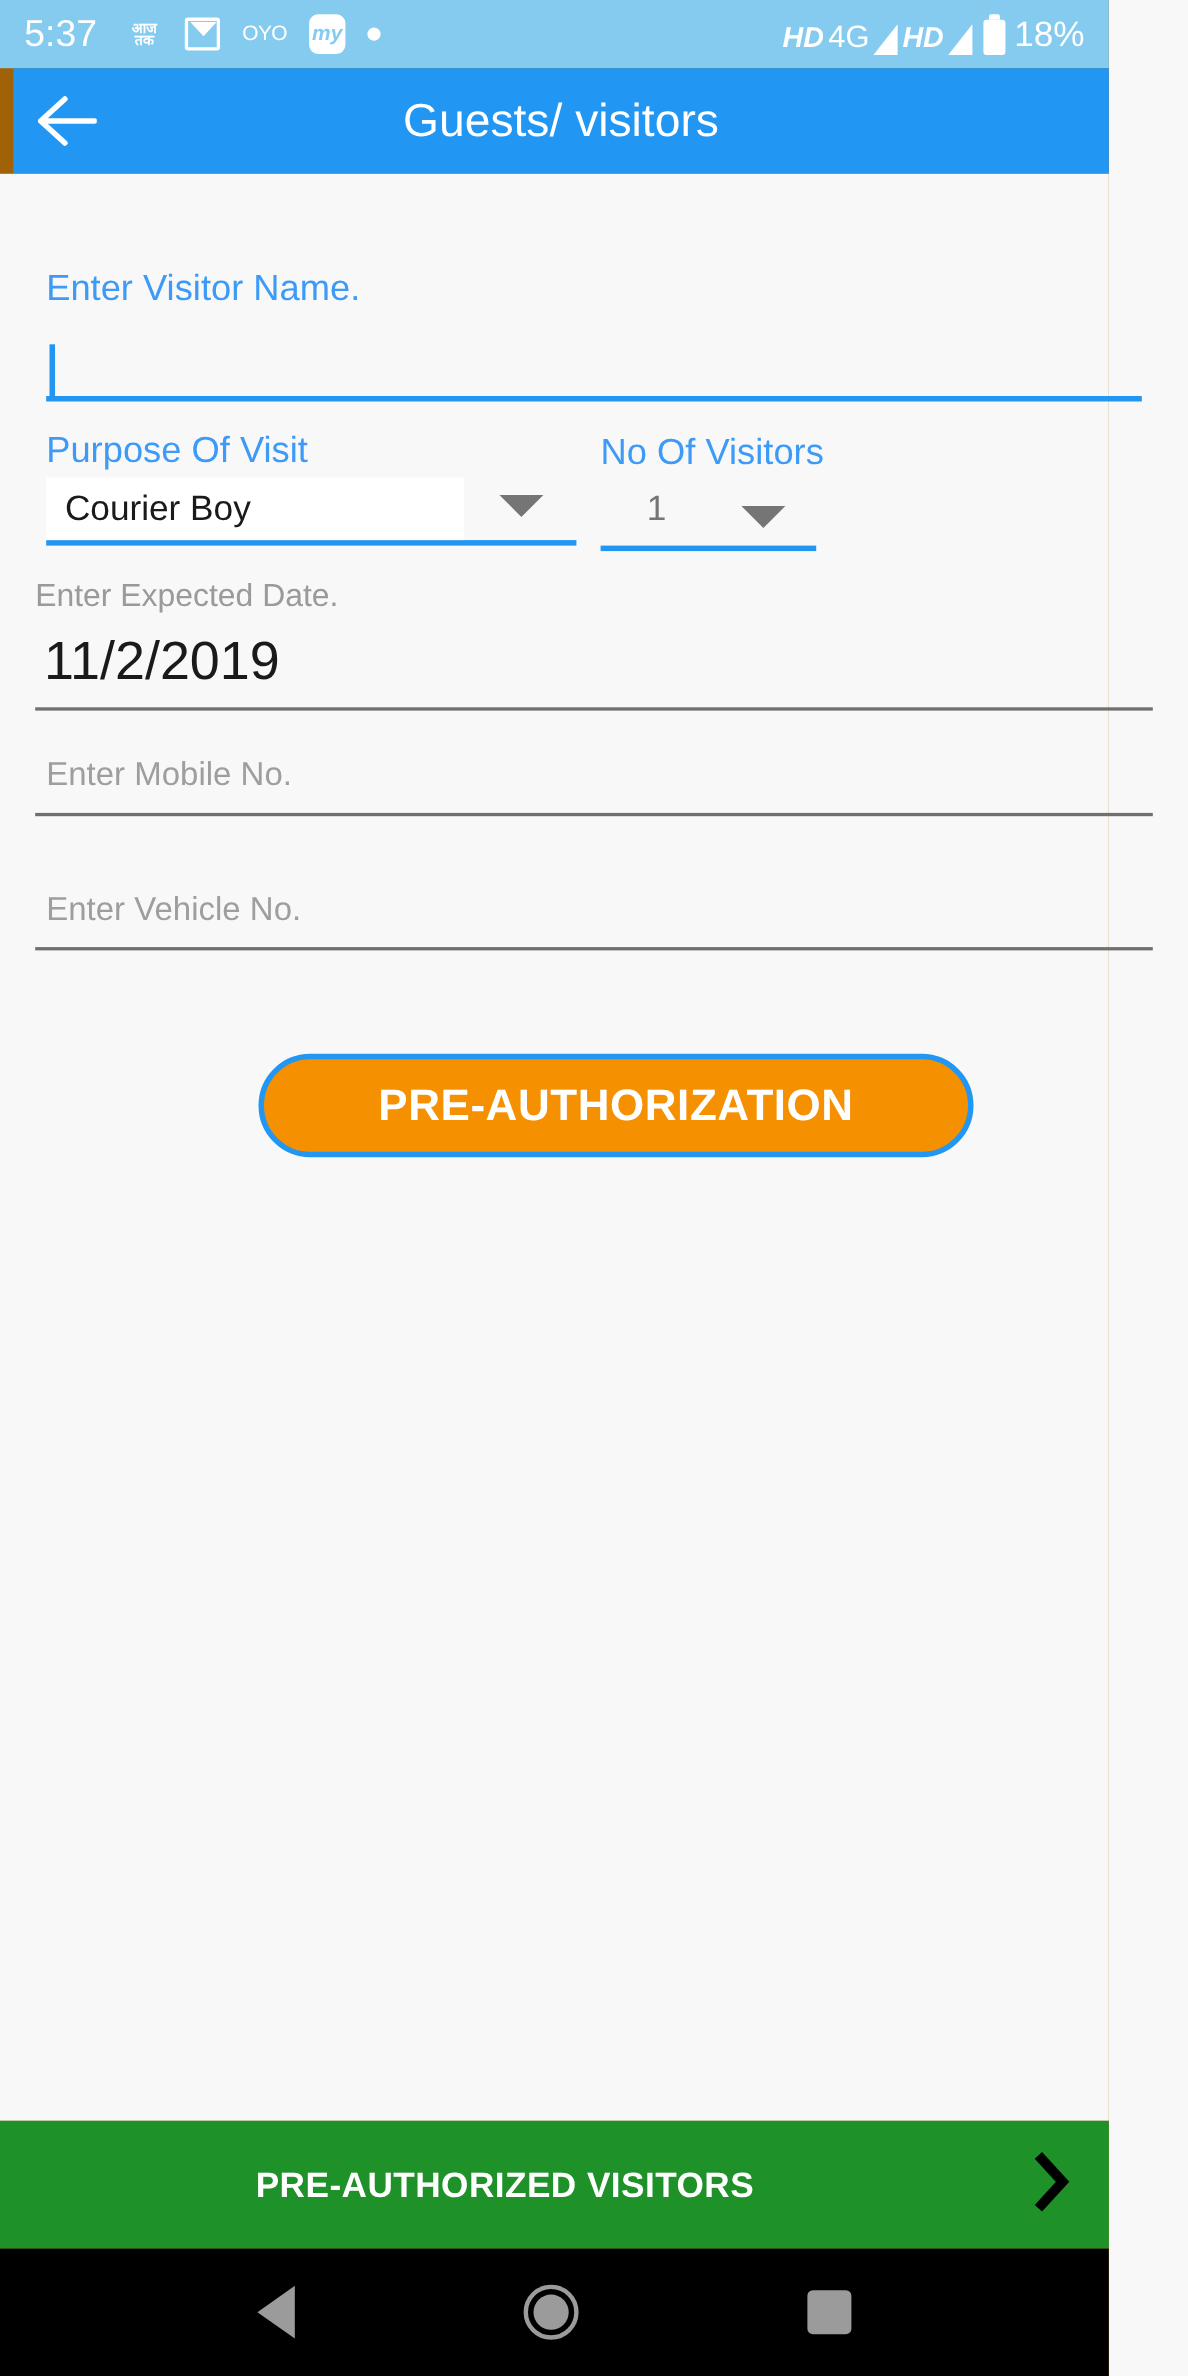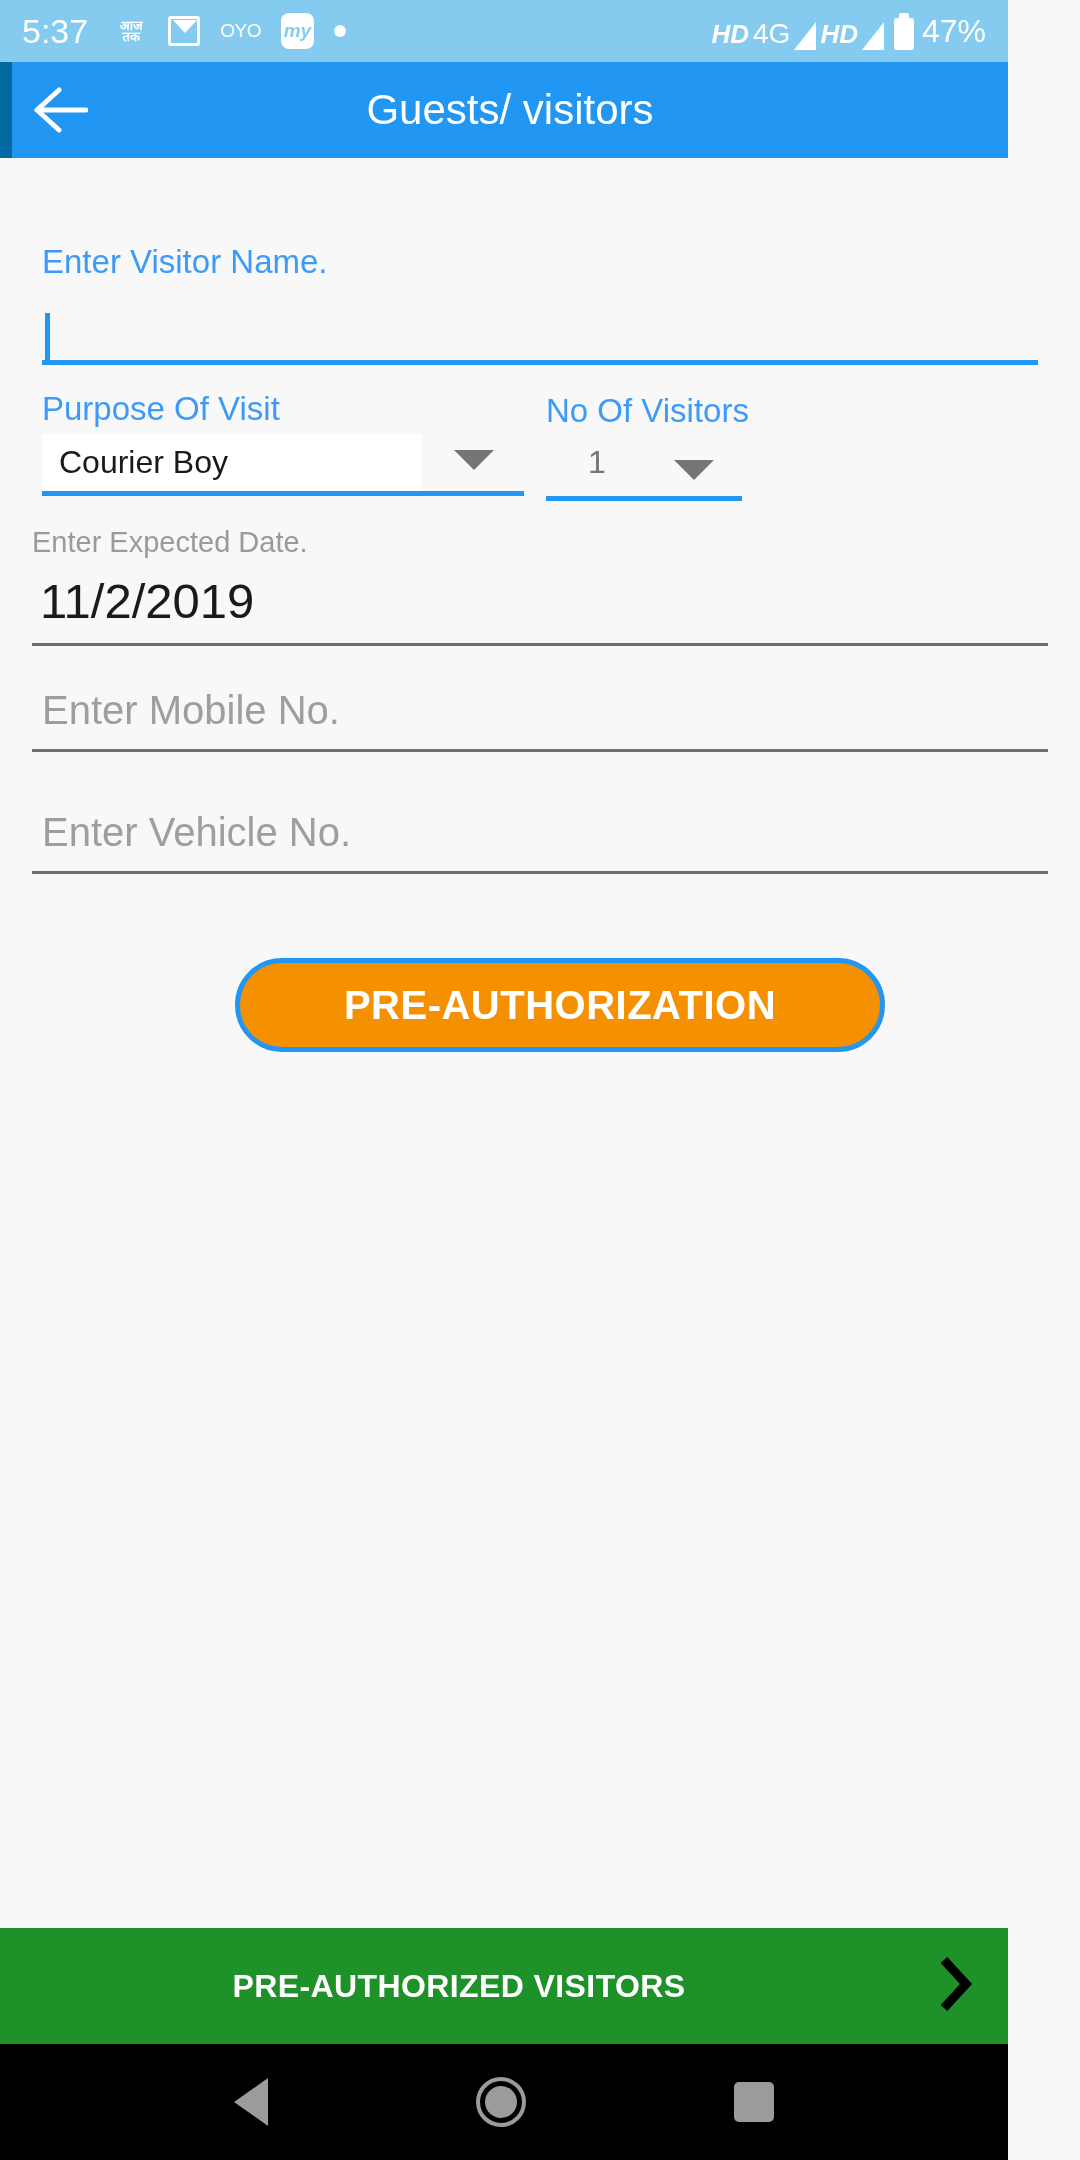--- a/index.html
+++ b/index.html
@@ -6,21 +6,21 @@
   html, body {
     width: 1080px; height: 2160px;
     font-family: "Liberation Sans", sans-serif;
     background: #F8F8F8;
     overflow: hidden;
   }
   #screen {
     position: relative;
     width: 1008px; height: 2160px;
     display: flex; flex-direction: column;
-    background: #0369a1;
+    background: #a16207;
   }
 
   
   .statusbar {
     height: 62px;
     background: #84CBEF;
     display: flex; align-items: center;
     padding: 0 22px;
     color: #FFFFFF;
     flex: 0 0 62px;
@@ -161,21 +161,21 @@
   .date-val {
     color: #1A1A1A; font-size: 49px; font-weight: 400;
     padding: 2px 0 14px 8px;
     border-bottom: 3px solid #707070;
   }
 
   
   .fld-mobile { position: absolute; left: 32px; top: 530px; width: 1016px; }
   .fld-vehicle { position: absolute; left: 32px; top: 652px; width: 1016px; }
   .placeholder-input {
-    color: #9E9E9E; font-size: 40px; font-weight: 400;
+    color: #9E9E9E; font-size: 30px; font-weight: 400;
     padding: 0 0 16px 10px;
     border-bottom: 3px solid #707070;
     min-height: 54px;
   }
 
   
   .btn-wrap { position: absolute; left: 0; top: 800px; width: 1080px; display: flex; justify-content: center; padding-left: 40px; }
   .btn-primary {
     width: 650px; height: 94px;
     background: #F59000;
@@ -242,21 +242,21 @@
       <div class="ic-dot"></div>
     </div>
     <div class="sb-spacer"></div>
     <div class="sb-right">
       <span class="sb-hd">HD</span>
       <span class="sb-4g">4G</span>
       <span class="sb-sig"></span>
       <span class="sb-hd">HD</span>
       <span class="sb-sig"></span>
       <span class="sb-batt"></span>
-      <span class="sb-pct">47%</span>
+      <span class="sb-pct">18%</span>
     </div>
   </div>
 
   <div class="appbar">
     <div class="back-arrow">
       <svg width="56" height="46" viewBox="0 0 56 46">
         <path d="M5 23 L27 3 M5 23 L27 43 M5 23 H54" stroke="#FFFFFF" stroke-width="5" fill="none" stroke-linecap="round"></path>
       </svg>
     </div>
     <div class="appbar-title">Guests/ visitors</div>

